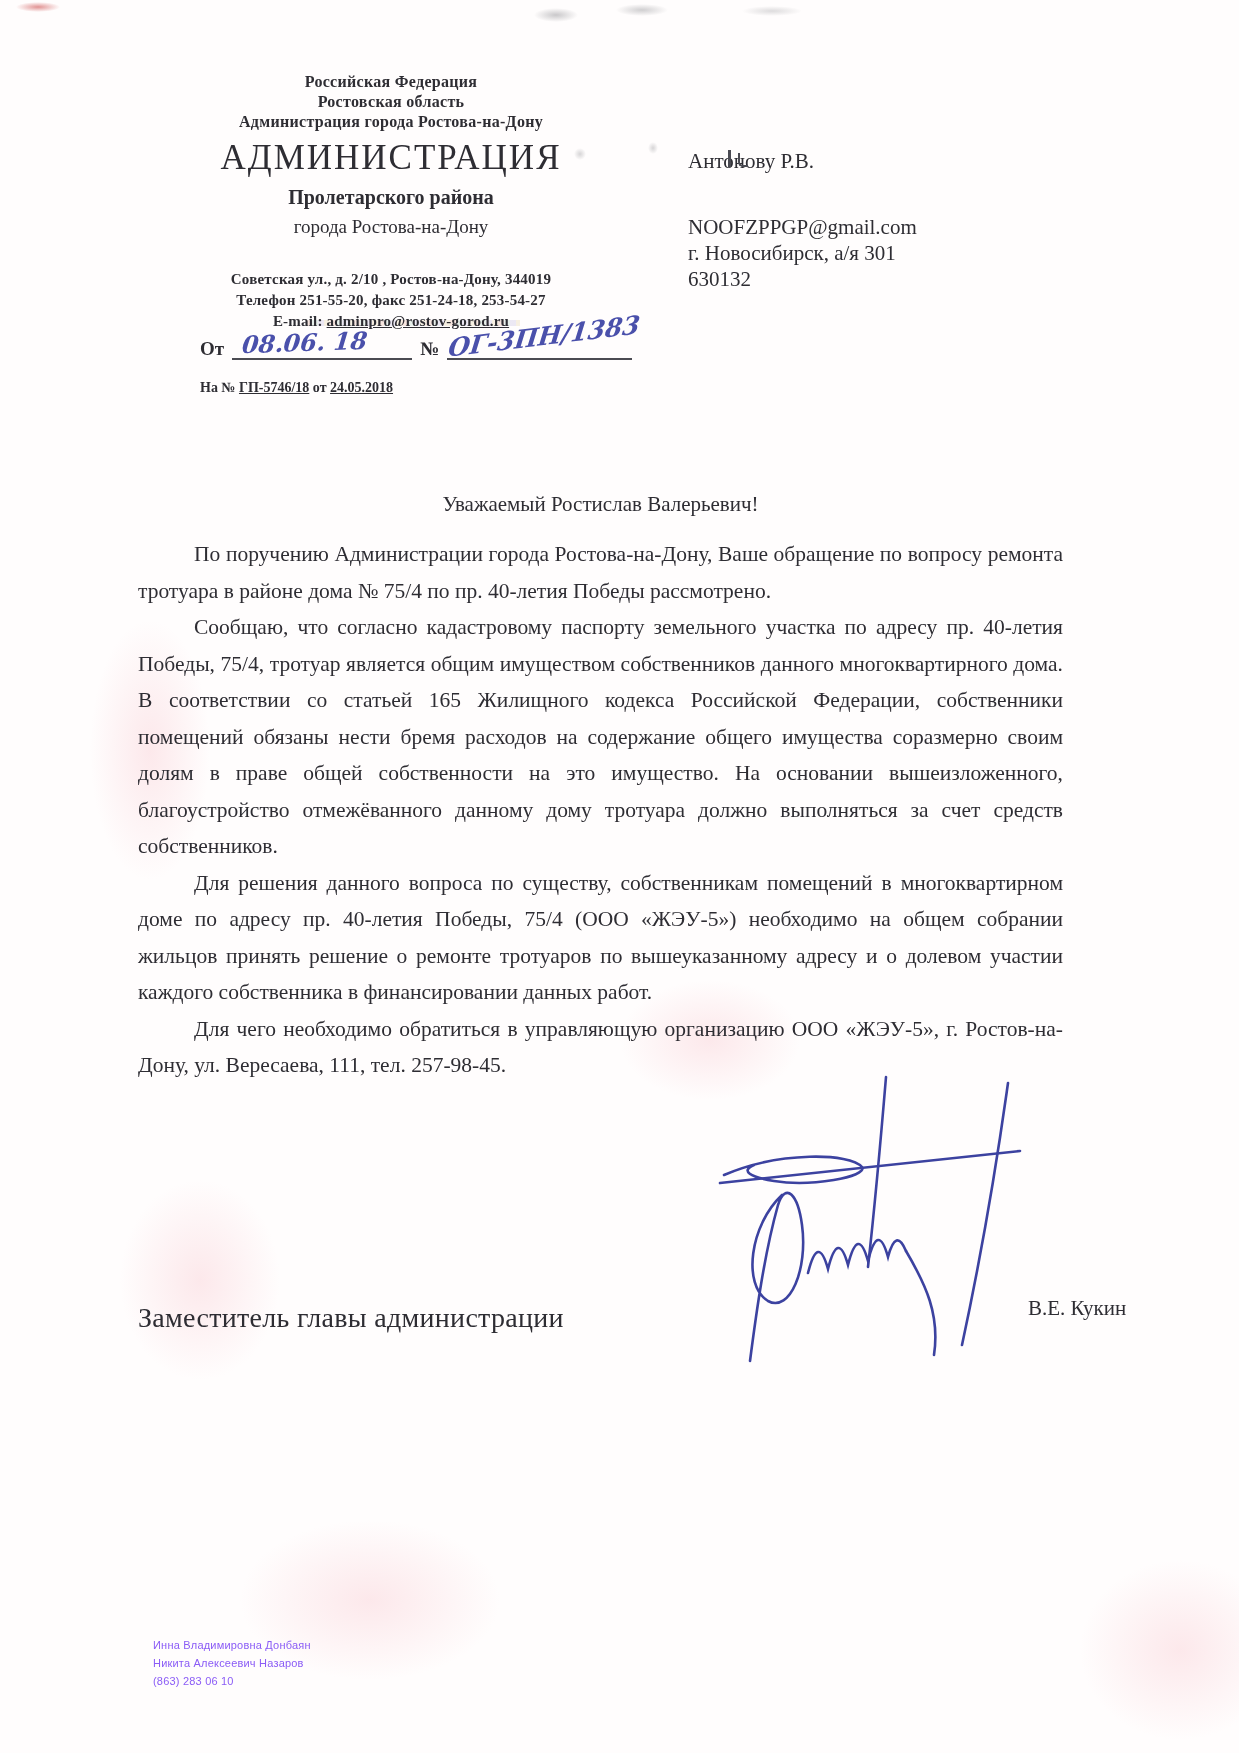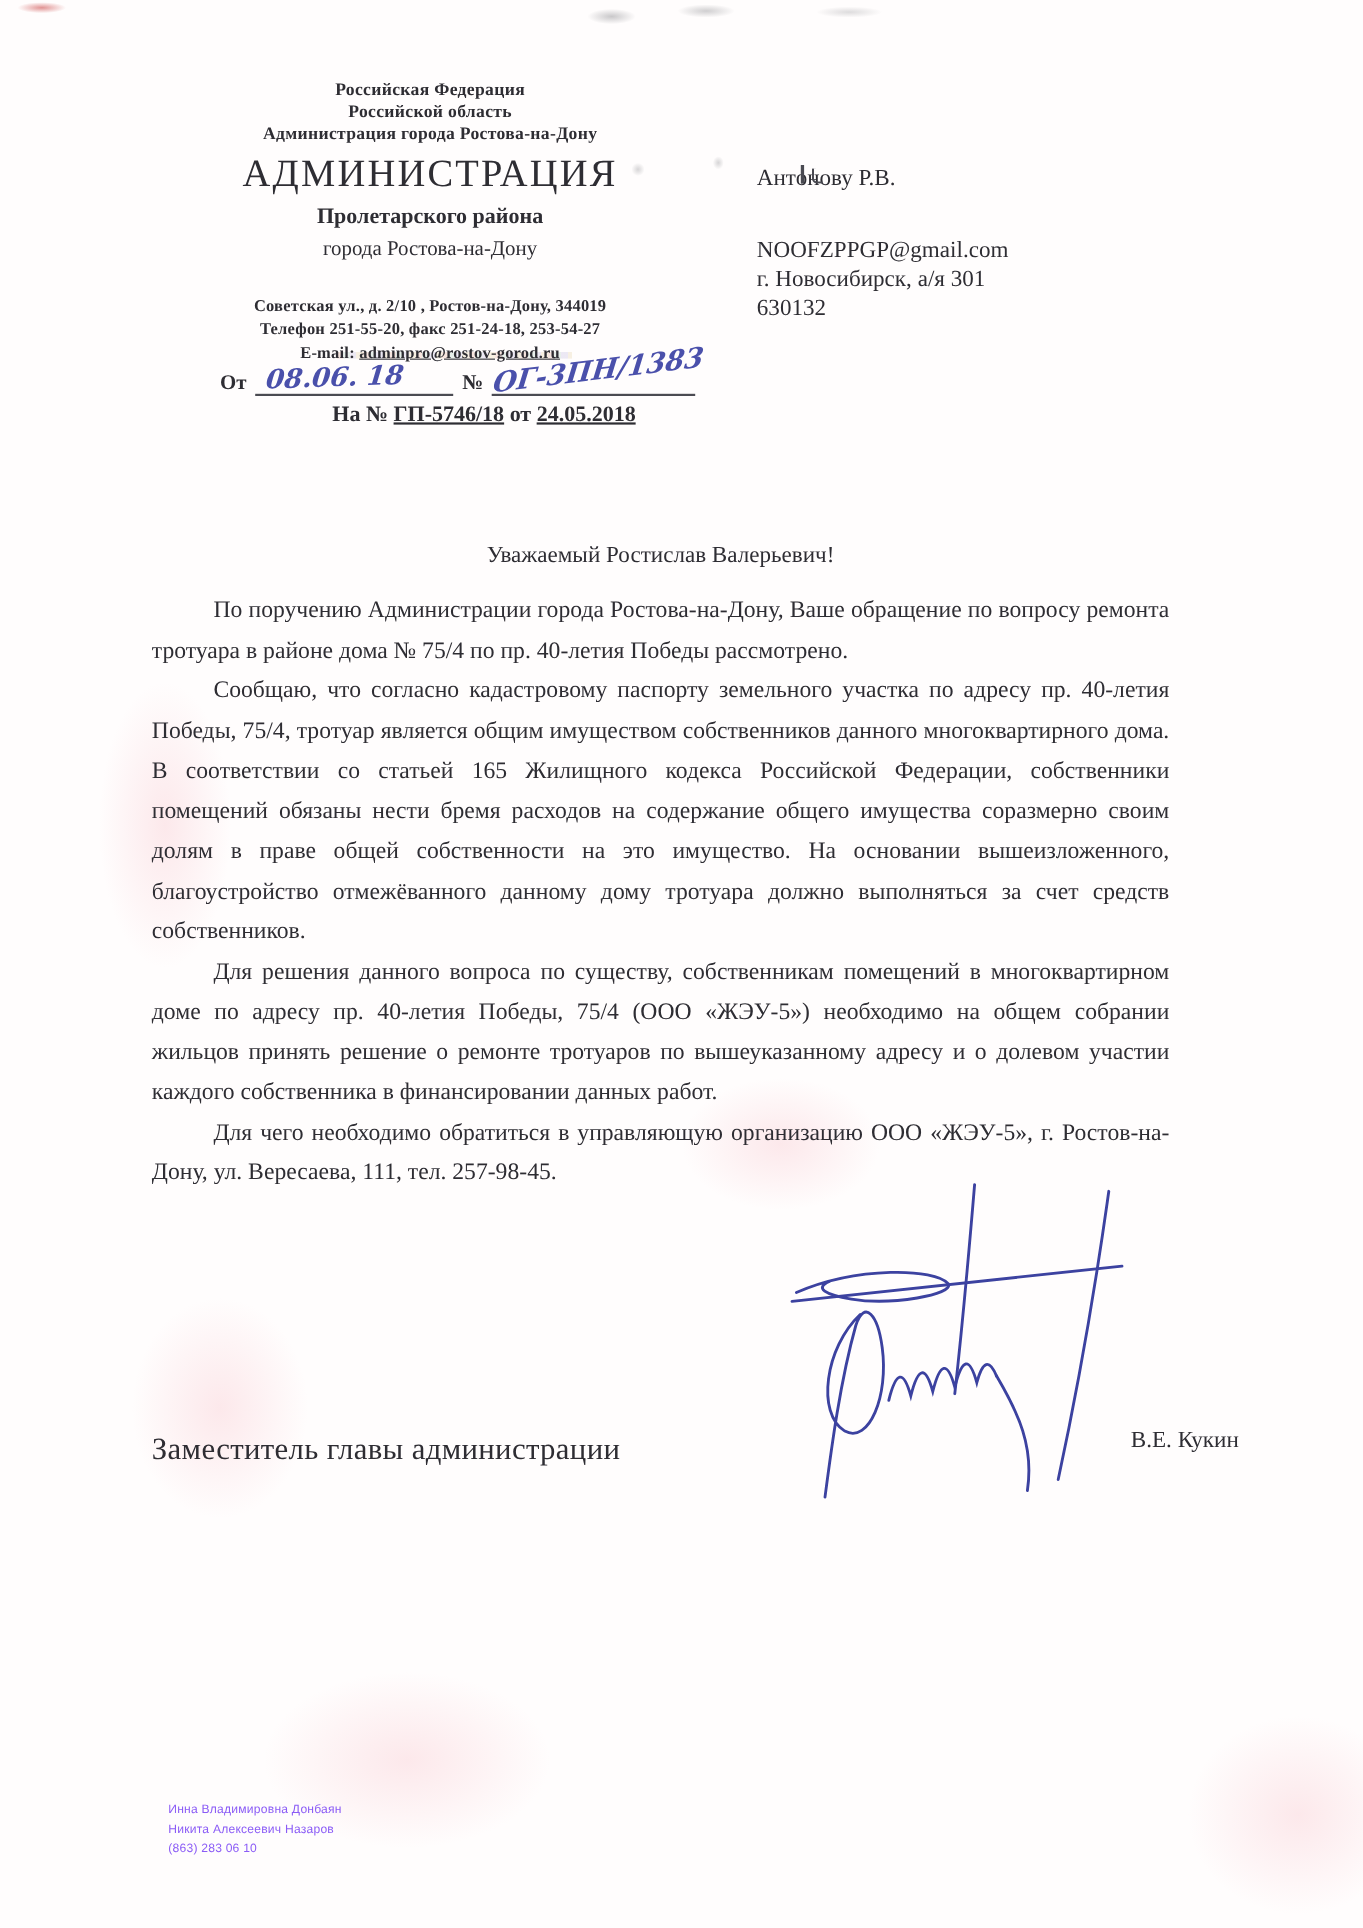--- a/index.html
+++ b/index.html
@@ -29,21 +29,21 @@
   
   .refblock{left:200px;top:328px;width:480px;font-size:19px;font-weight:bold;}
   .refrow{display:flex;align-items:flex-end;}
   .hand-underline{display:inline-block;border-bottom:2px solid #4b4b52;margin:0 8px;position:relative;height:30px;}
   .hand{
     font-family:"DejaVu Serif", serif;font-style:italic;
     color:#4a50ab;font-size:24px;white-space:nowrap;
     display:inline-block;transform:rotate(-2deg) skewX(-8deg);
   }
   .hand.num{transform:rotate(-7deg) skewX(-14deg) translateY(-6px);font-size:25px;}
-  .refrow2{margin-top:6px;font-size:20px;text-align:center;}
+  .refrow2{margin-top:20px;font-size:14px;}
   .uline{text-decoration:underline;}
 
   
   .addressee{left:688px;top:148px;width:320px;text-align:left;font-size:21px;line-height:26px;}
   .addr-name{margin-bottom:40px;position:relative;}
   .artifact-bar{position:absolute;left:40px;top:2px;width:3px;height:17px;background:#4a4a52;}
   .artifact-hook{position:absolute;left:50px;top:5px;width:8px;height:12px;border-left:2px solid #4a4a52;border-bottom:2px solid #4a4a52;border-radius:0 0 0 5px;}
 
   
   .salutation{left:138px;top:492px;width:925px;text-align:center;font-size:21px;}
@@ -74,21 +74,21 @@
 <div class="blotch grey abs" style="left:648px;top:142px;width:10px;height:12px;opacity:.6;"></div>
 <div class="blotch pink abs" style="left:90px;top:620px;width:120px;height:260px;"></div>
 <div class="blotch pink abs" style="left:120px;top:1180px;width:160px;height:200px;"></div>
 <div class="blotch pink abs" style="left:240px;top:1520px;width:260px;height:160px;"></div>
 <div class="blotch pink abs" style="left:1080px;top:1560px;width:200px;height:180px;"></div>
 <div class="blotch pink abs" style="left:620px;top:980px;width:180px;height:120px;"></div>
 <div class="noise-line abs"></div>
 
 <div class="abs letterhead">
   <div class="lh-small">Российская Федерация</div>
-  <div class="lh-small">Российской область</div>
+  <div class="lh-small">Ростовская область</div>
   <div class="lh-small">Администрация города Ростова-на-Дону</div>
   <div class="lh-org">АДМИНИСТРАЦИЯ</div>
   <div class="lh-sub1">Пролетарского района</div>
   <div class="lh-sub2">города Ростова-на-Дону</div>
   <div class="lh-contact">
     <div>Советская ул., д. 2/10 , Ростов-на-Дону, 344019</div>
     <div>Телефон 251-55-20, факс 251-24-18, 253-54-27</div>
     <div>
       <span>E-mail:</span>
       <span class="email">adminpro@rostov-gorod.ru</span>

